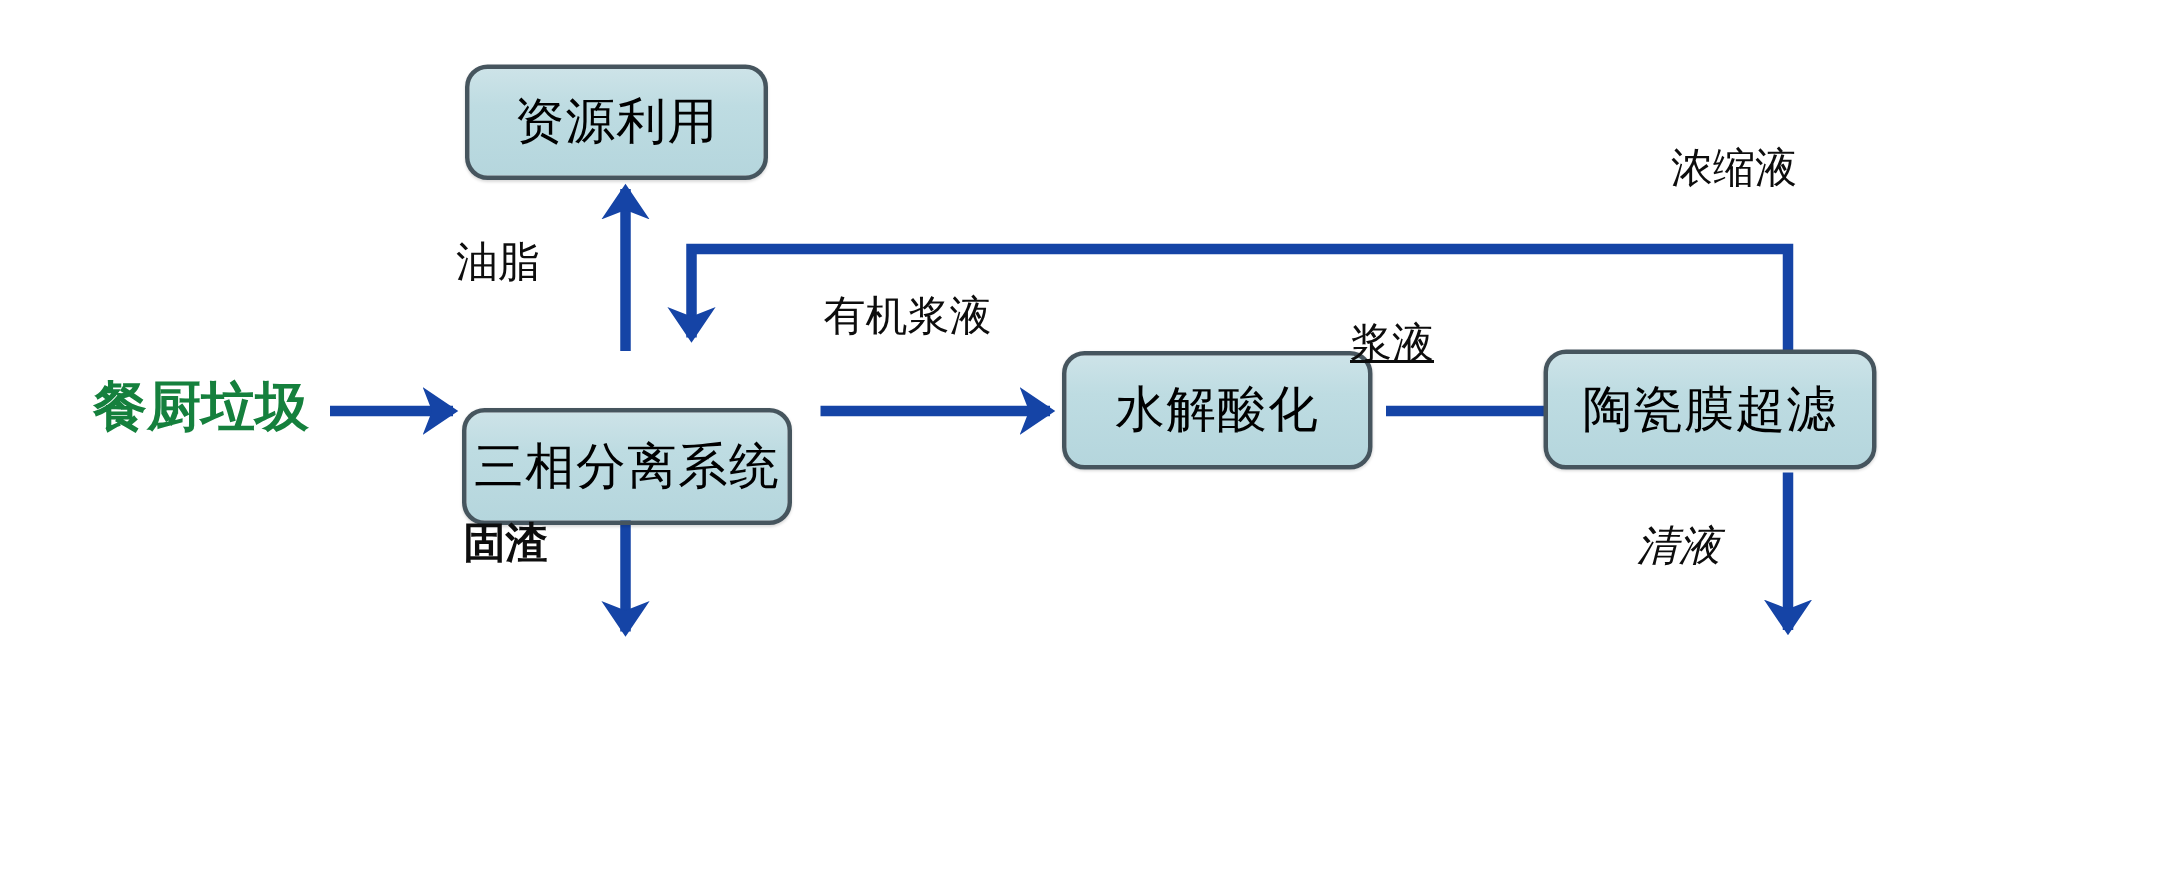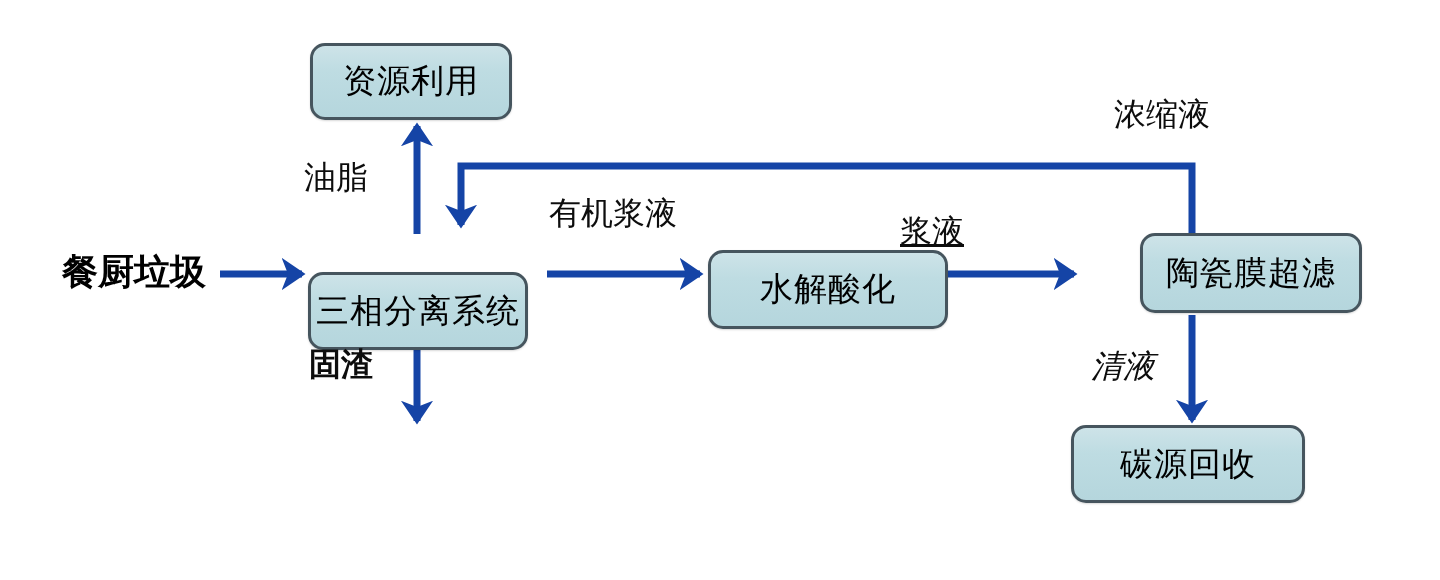--- a/index.html
+++ b/index.html
@@ -33,28 +33,28 @@
     justify-content: center;
     color: #000000;
     font-size: 33px;
     letter-spacing: 1px;
     box-shadow: 0 1px 2px rgba(0,0,0,0.15);
     font-family: Liberation Mono, monospace;
   }
   .edge-label {
     position: absolute;
     color: #0d0d0d;
-    font-size: 32px;
+    font-size: 28px;
     white-space: nowrap;
     line-height: 1.1;
     text-align: right;
   }
   .input-label {
     position: absolute;
-    color: #000000;
+    color: #15803d;
     font-size: 36px;
     font-weight: bold;
     white-space: nowrap;
     line-height: 1.1;
   }
 </style>
 </head>
 <body>
 
 <div class="stage">
@@ -77,32 +77,29 @@
   </svg>
 
   <div class="node" style="left:310px; top:43px;  width:202px; height:77px;">
     <span>资源利用</span>
   </div>
 
   <div class="node" style="left:308px; top:236px; width:220px; height:78px;margin-top:36px;">
     <span>三相分离系统</span>
   </div>
 
-  <div class="node" style="left:708px; top:250px; width:240px; height:79px;">
+  <div class="node" style="left:708px; top:234px; width:207px; height:79px;">
     <span>水解酸化</span>
   </div>
 
-  <div class="node" style="left:1140px; top:233px; width:222px; height:80px;">
+  <div class="node" style="left:1029px; top:233px; width:222px; height:80px;">
     <span>陶瓷膜超滤</span>
   </div>
 
 
-  <div class="node" style="left:1071px; top:425px; width:234px; height:78px;">
-    <span>碳源回收</span>
-  </div>
 
   <div class="input-label" style="left:62px; top:252px;">餐厨垃圾</div>
 
   <div class="edge-label" style="left:304px; top:160px;">油脂</div>
 
   <div class="edge-label" style="left:309px; top:347px;font-weight:bold;">固渣</div>
 
   <div class="edge-label" style="left:549px; top:196px;">有机浆液</div>
 
   <div class="edge-label" style="left:900px; top:214px;text-decoration:underline;">浆液</div>

